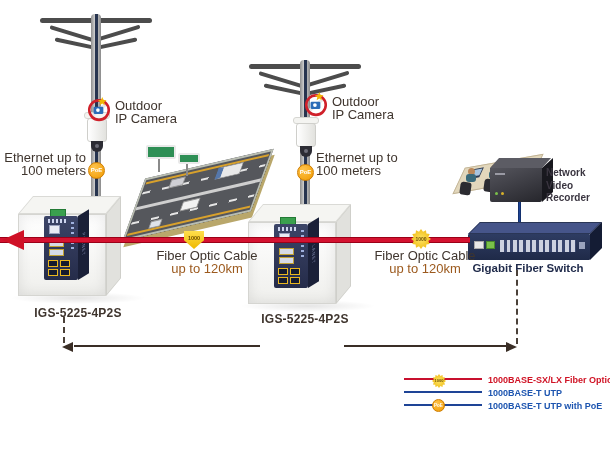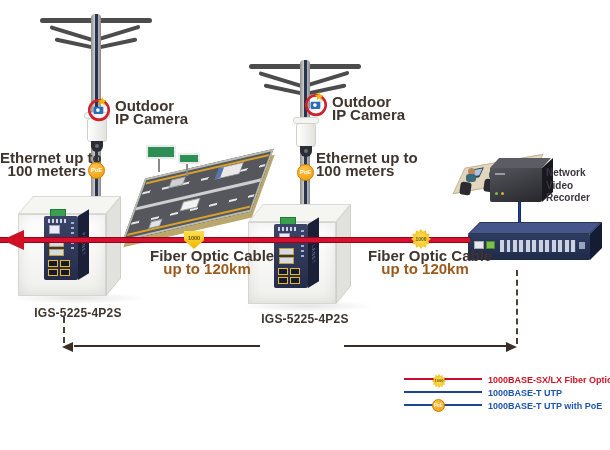--- a/index.html
+++ b/index.html
@@ -13,21 +13,21 @@
   .armbar{height:5px;background:#4c4c4c;border-radius:3px;}
   .brace{height:4px;background:#4c4c4c;border-radius:2px;}
 
   
   .cam-cap{width:26px;height:7px;background:#f4f4f1;border:1px solid #d6d6d2;border-radius:3px;}
   .cam-body{width:20px;height:24px;background:linear-gradient(90deg,#ffffff,#e2e2de);border:1px solid #cfcfcb;border-radius:3px;}
   .cam-dome{width:12px;height:11px;background:#2c2c34;border-radius:0 0 8px 8px;}
   .cam-dome i{position:absolute;left:4px;top:3px;width:4px;height:4px;background:#6d6d78;border-radius:50%;}
 
   
-  .lbl{font-weight:bold;color:#3f352e;font-size:15px;line-height:12.5px;white-space:nowrap;}
+  .lbl{font-weight:normal;color:#3f352e;font-size:13px;line-height:12.5px;white-space:nowrap;}
   .lbl .l2o{color:#9c5a1e;}
   .model-lbl{font-weight:bold;color:#3f352e;font-size:12px;text-align:center;letter-spacing:.2px;}
   .navy-lbl{font-weight:bold;color:#1f2a4a;font-size:11.5px;text-align:center;}
   .nvr-lbl{font-weight:bold;color:#3a3540;font-size:10px;line-height:12.5px;}
 
   
   .poe-badge{width:17px;height:17px;border-radius:50%;background:radial-gradient(circle at 35% 30%,#ffc44d,#f09a00);
              border:1px solid #cf7d00;color:#fff;font-weight:bold;font-size:6px;line-height:15px;text-align:center;}
   .shield{width:20px;height:18px;clip-path:polygon(0 0,100% 0,100% 52%,50% 100%,0 52%);
           background:linear-gradient(#ffdf4d,#efb800);color:#6b4e00;font-weight:bold;font-size:5.5px;
@@ -274,20 +274,21 @@
   <div style="left:466px;top:222px;">
     <div class="fsw-top" style="left:2px;top:0;"></div>
     <div class="fsw-front" style="left:2px;top:12px;">
       <i style="position:absolute;left:6px;top:7px;width:10px;height:8px;background:#e8e8e8;border:1px solid #aaa;"></i>
       <i style="position:absolute;left:18px;top:7px;width:9px;height:8px;background:#7ac04a;border:1px solid #4a8a2a;"></i>
       <div class="fsw-ports"></div>
       <i style="position:absolute;left:111px;top:8px;width:6px;height:7px;background:#9aa3bd;"></i>
     </div>
     <div class="fsw-side" style="left:124px;top:12px;"></div>
   </div>
+  <div class="navy-lbl" style="left:468px;top:262px;width:120px;">Gigabit Fiber Switch</div>
 
   <div class="fiber-line" style="left:0;top:237px;width:470px;"></div>
   <div class="fiber-arrow" style="left:2px;top:230px;"></div>
 
   <div class="shield" style="left:184px;top:231px;">1000</div>
   <div class="lbl" style="left:150px;top:250px;width:114px;text-align:center;">
     <span style="position:static;display:block;">Fiber Optic Cable</span>
     <span style="position:static;display:block;" class="l2o">up to 120km</span>
   </div>
 

